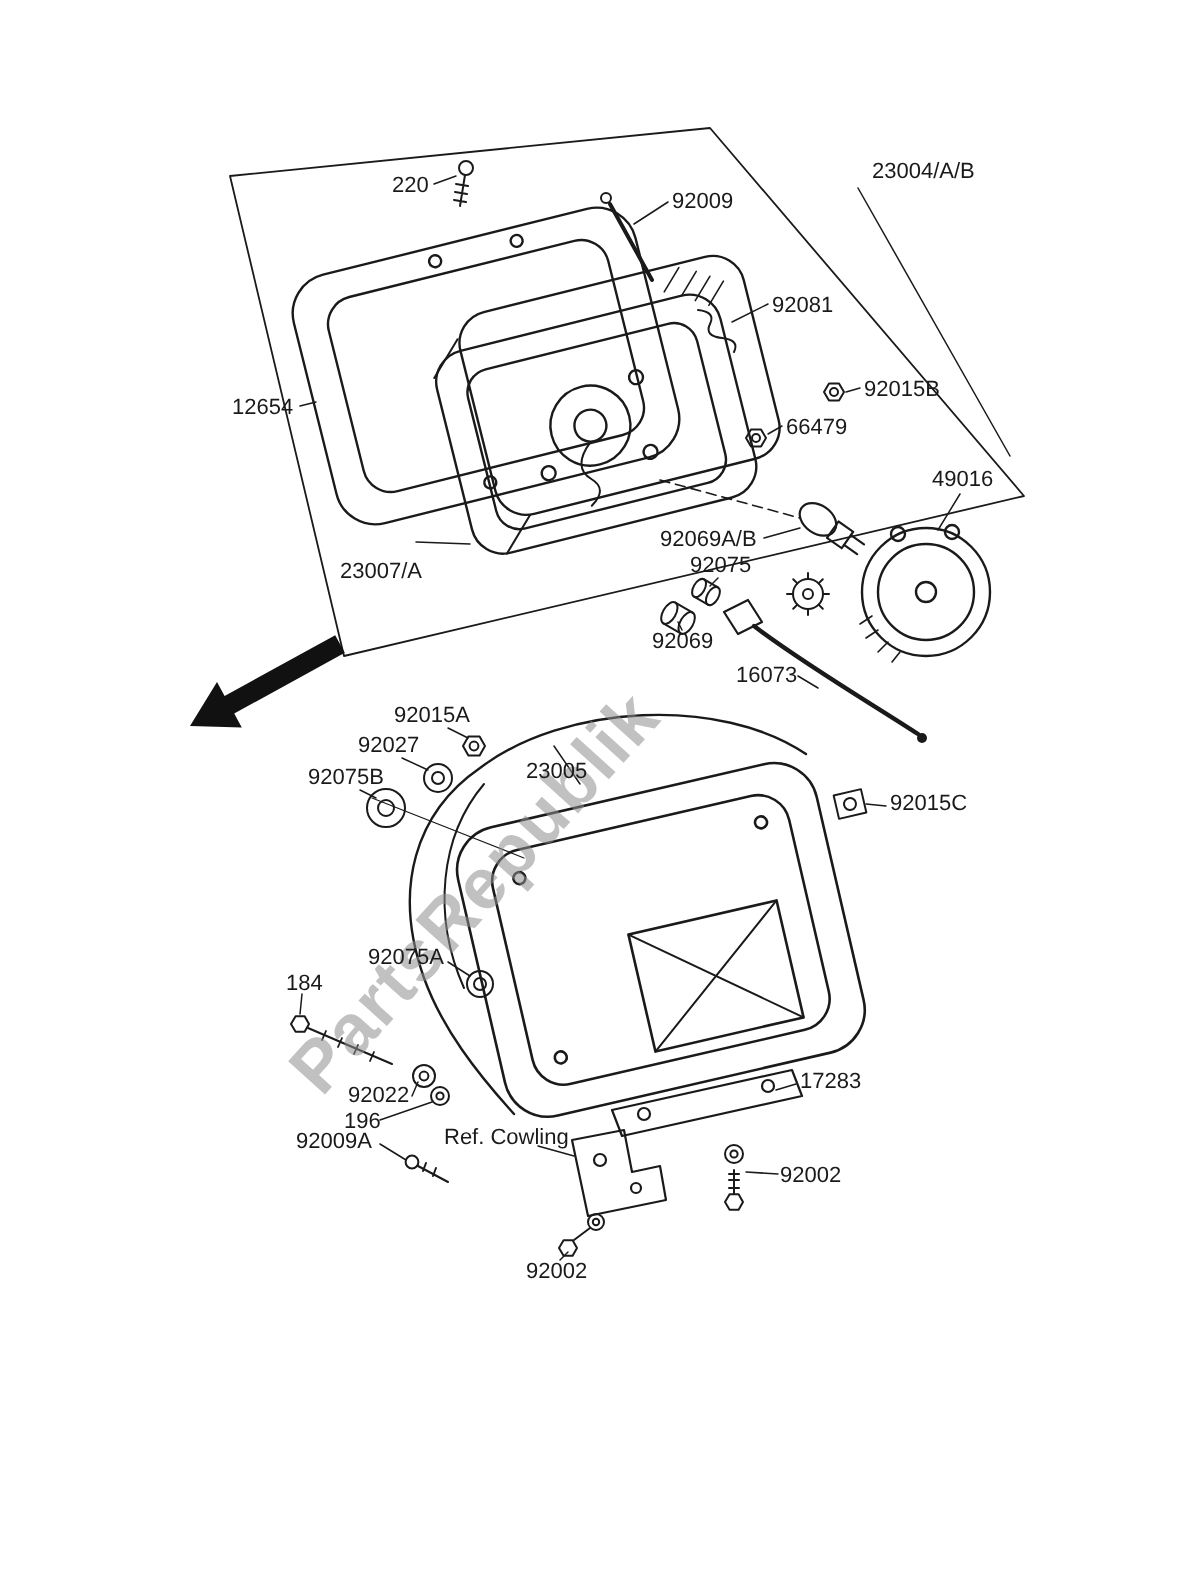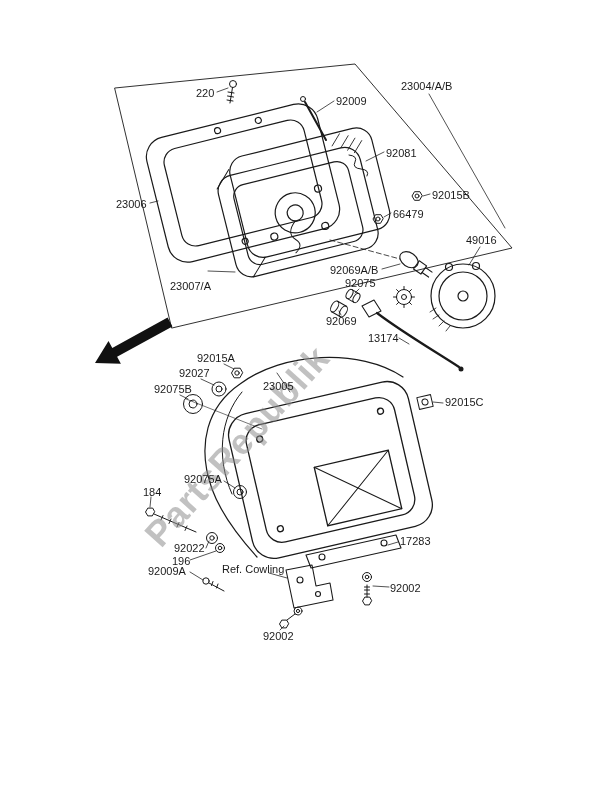--- a/index.html
+++ b/index.html
@@ -238,31 +238,31 @@
         <path d="M389,587 L373,586"></path>
         <path d="M280,630 L284,626"></path>
       </g>
     </g>
   </svg>
 
   <div class="watermark">PartsRepublik</div>
 
   <div class="lbl" style="left:196px;top:87px">220</div>
   <div class="lbl" style="left:336px;top:95px">92009</div>
-  <div class="lbl" style="left:401px;top:80px">23004/A/B</div>
+  <div class="lbl" style="left:436px;top:80px">23004/A/B</div>
   <div class="lbl" style="left:386px;top:147px">92081</div>
   <div class="lbl" style="left:432px;top:189px">92015B</div>
   <div class="lbl" style="left:393px;top:208px">66479</div>
-  <div class="lbl" style="left:116px;top:198px">23006</div>
+  <div class="lbl" style="left:116px;top:198px">12654</div>
   <div class="lbl" style="left:466px;top:234px">49016</div>
   <div class="lbl" style="left:170px;top:280px">23007/A</div>
   <div class="lbl" style="left:330px;top:264px">92069A/B</div>
   <div class="lbl" style="left:345px;top:277px">92075</div>
   <div class="lbl" style="left:326px;top:315px">92069</div>
-  <div class="lbl" style="left:368px;top:332px">13174</div>
+  <div class="lbl" style="left:368px;top:332px">16073</div>
   <div class="lbl" style="left:197px;top:352px">92015A</div>
   <div class="lbl" style="left:179px;top:367px">92027</div>
   <div class="lbl" style="left:263px;top:380px">23005</div>
   <div class="lbl" style="left:154px;top:383px">92075B</div>
   <div class="lbl" style="left:445px;top:396px">92015C</div>
   <div class="lbl" style="left:184px;top:473px">92075A</div>
   <div class="lbl" style="left:143px;top:486px">184</div>
   <div class="lbl" style="left:400px;top:535px">17283</div>
   <div class="lbl" style="left:174px;top:542px">92022</div>
   <div class="lbl" style="left:172px;top:555px">196</div>

